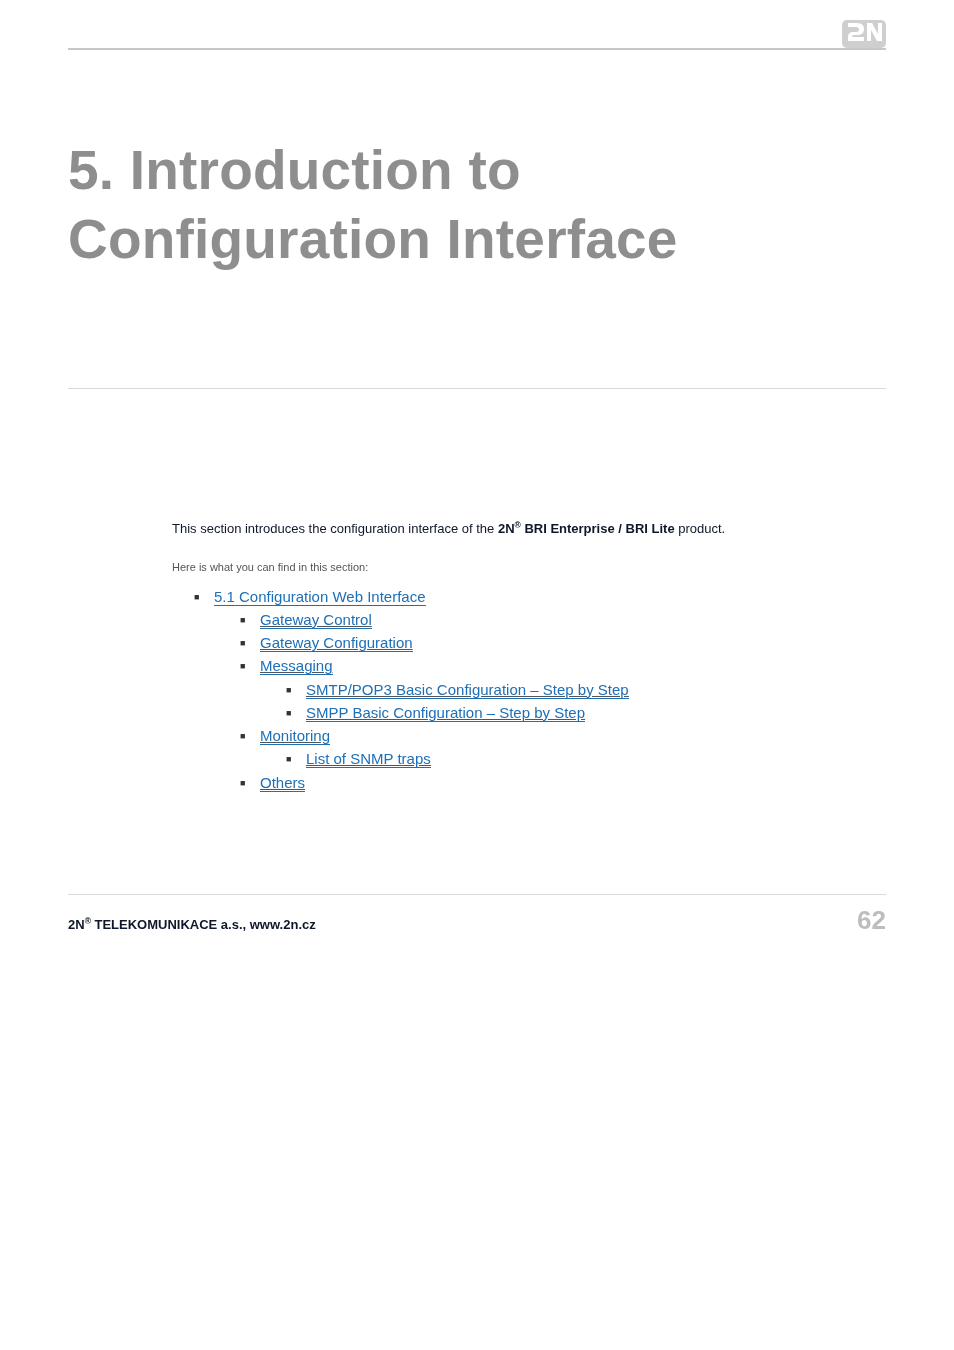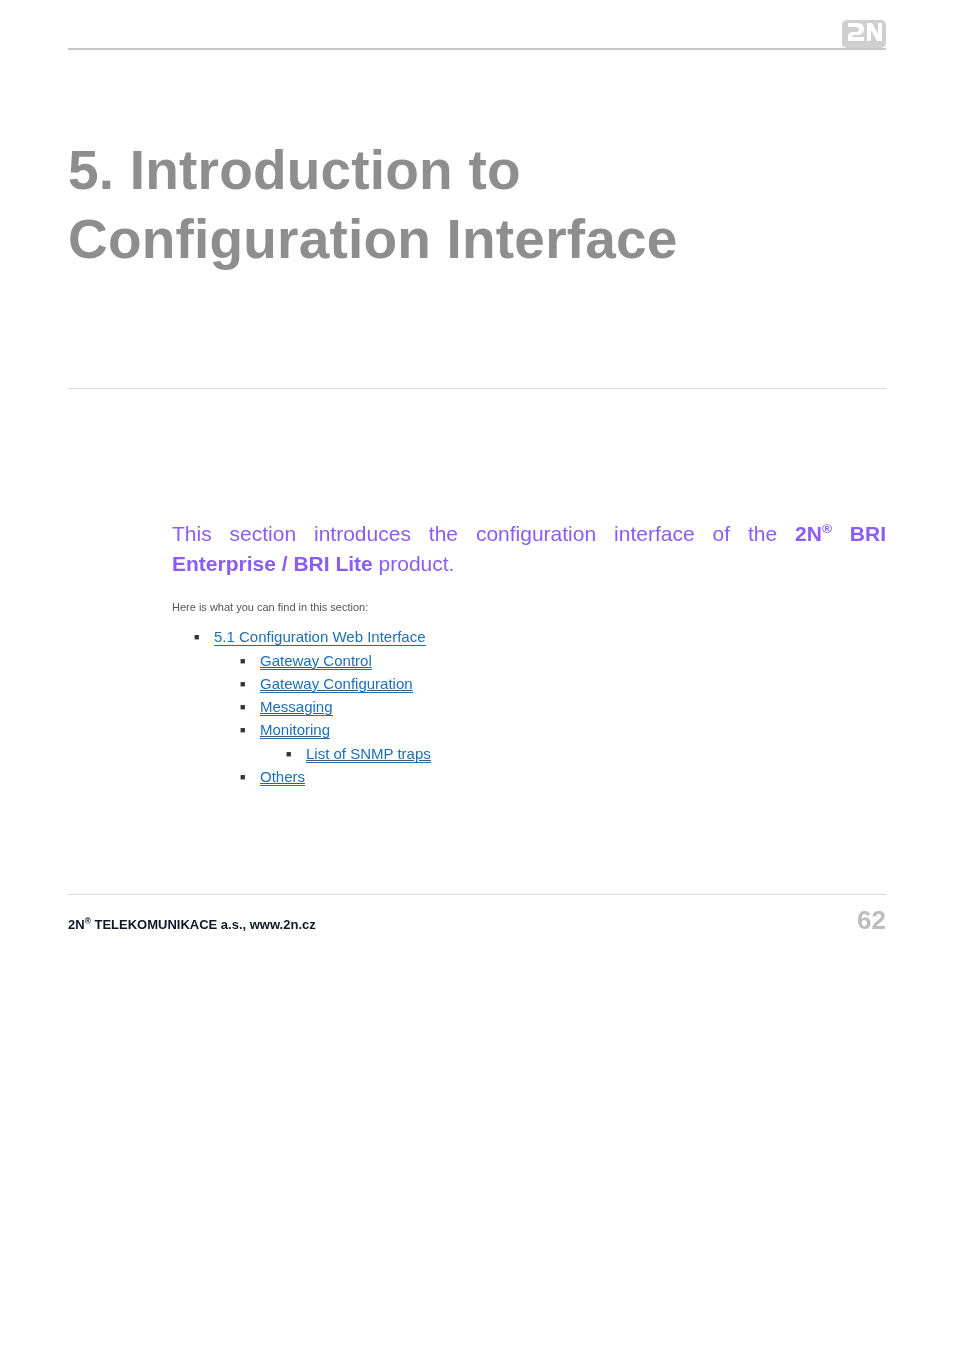--- a/index.html
+++ b/index.html
@@ -4,21 +4,21 @@
   <style>
     * { margin: 0; padding: 0; box-sizing: border-box; }
     html, body { width: 954px; height: 1350px; background: #ffffff; font-family: Verdana, Geneva, sans-serif; color: #555555; }
     .page { width: 954px; height: 976px; position: relative; padding: 48px 68px 0 68px; }
     .header-rule { width: 100%; height: 2px; background: #c8c8c8; margin-bottom: 0; }
     .logo { position: absolute; top: 20px; right: 68px; }
     .logo svg { display: block; }
     h1.title { font-family: Arial, Helvetica, sans-serif; font-weight: 700; color: #8e8e8e; font-size: 55px; line-height: 1.25; margin-top: 86px; letter-spacing: 0.2px; }
     .section-rule { width: 100%; height: 1px; background: #d9d9d9; margin-top: 114px; }
     .body-block { margin-top: 130px; margin-left: 104px; width: 714px; }
-    p.intro { font-size: 21px; line-height: 1.45; color: #8b5cf6; text-align: justify; }
+    p.intro { font-size: 13px; line-height: 1.45; color: #0f172a; text-align: justify; }
     p.intro b, p.intro .bold { font-weight: 700; }
     p.find { font-size: 11px; margin-top: 22px; color: #555555; }
     ul.toc { list-style: none; margin-top: 12px; margin-left: 42px; font-size: 15px; line-height: 1.55; }
     ul.toc ul { list-style: none; margin-left: 46px; text-decoration: underline; }
     ul.toc li { position: relative; }
     ul.toc li::before { content: "■"; color: #333333; font-size: 9px; position: absolute; left: -20px; top: 6px; }
     a.link { color: #1d6fb8; text-decoration: none; border-bottom: 1px solid #1d6fb8; }
     sup.reg { font-size: 0.65em; vertical-align: super; }
     .footer { position: absolute; bottom: 40px; left: 68px; right: 68px; }
     .footer-rule { width: 100%; height: 1px; background: #d9d9d9; margin-bottom: 10px; }
@@ -55,20 +55,28 @@
         <a class="link" href="#">5.1 Configuration Web Interface</a>
         <ul>
           <li>
             <a class="link" href="#">Gateway Control</a>
           </li>
           <li>
             <a class="link" href="#">Gateway Configuration</a>
           </li>
           <li>
             <a class="link" href="#">Messaging</a>
+            <ul>
+              <li>
+                <a class="link" href="#">SMTP/POP3 Basic Configuration – Step by Step</a>
+              </li>
+              <li>
+                <a class="link" href="#">SMPP Basic Configuration – Step by Step</a>
+              </li>
+            </ul>
           </li>
           <li>
             <a class="link" href="#">Monitoring</a>
             <ul>
               <li>
                 <a class="link" href="#">List of SNMP traps</a>
               </li>
             </ul>
           </li>
           <li>

